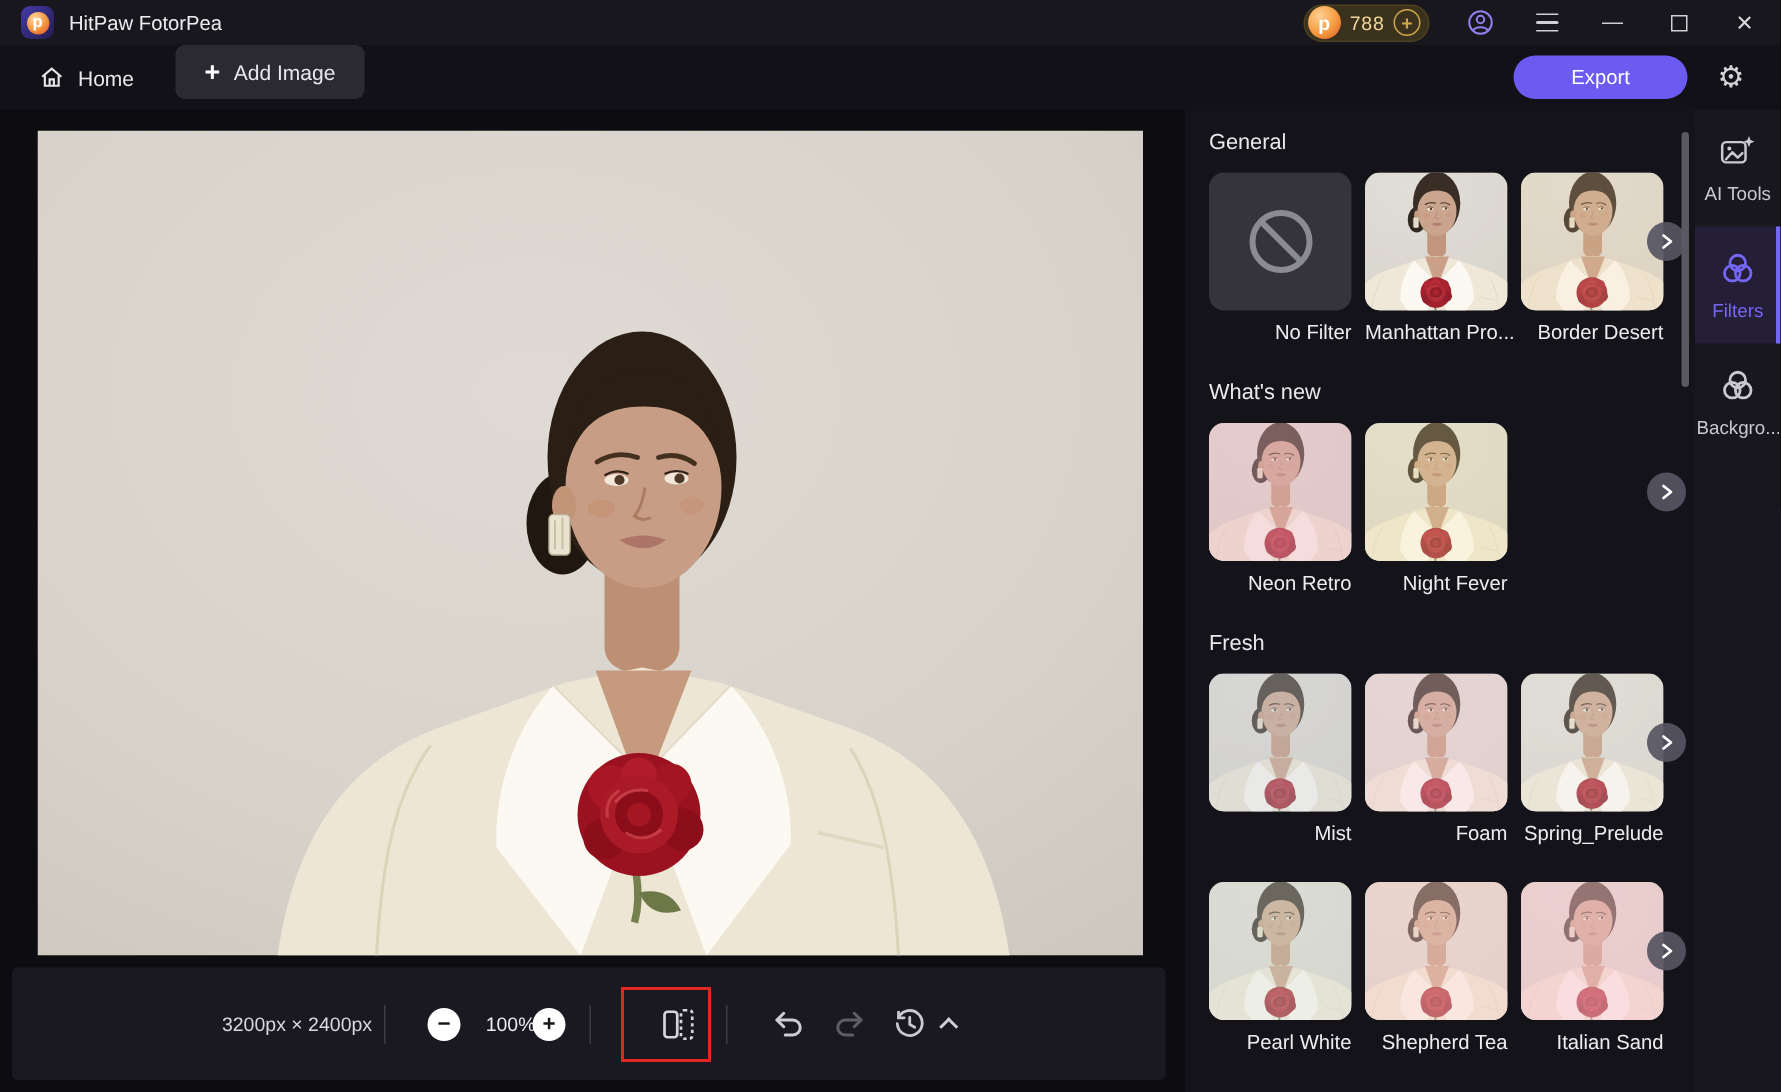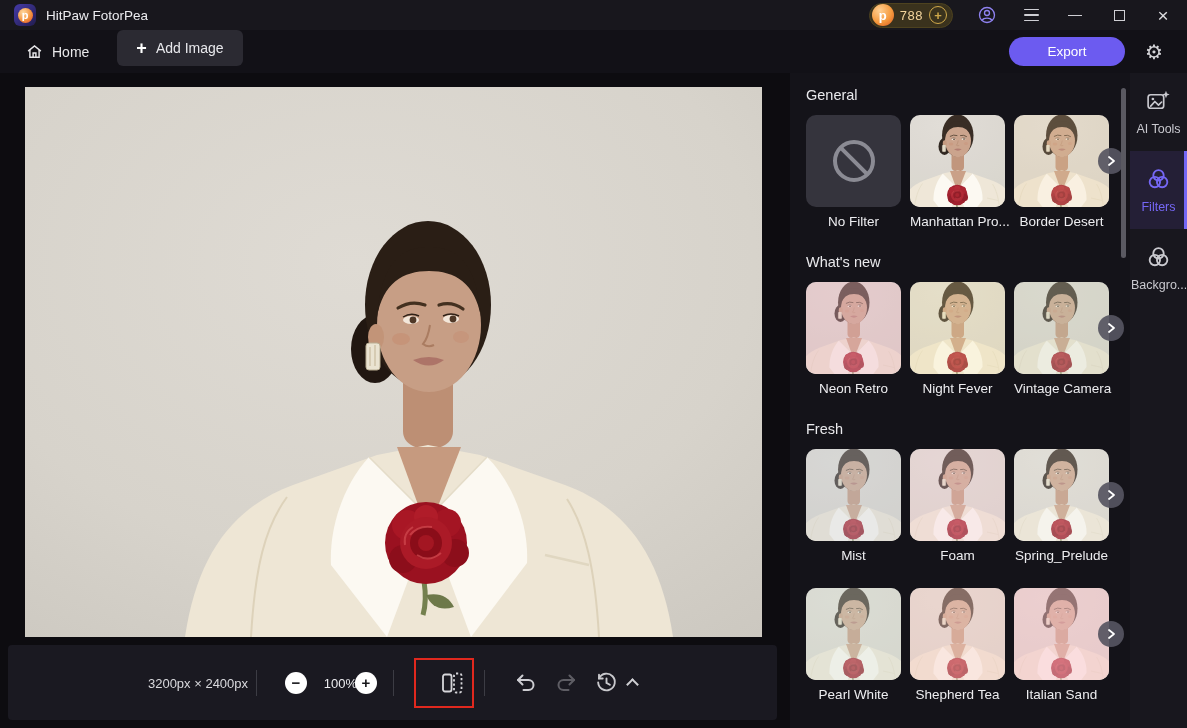--- a/index.html
+++ b/index.html
@@ -64,21 +64,21 @@
   .section{margin-bottom:22px;position:relative}
   .sec-title{font-size:14.5px;color:#e9e9ec;height:20px;margin-bottom:8px}
   .tile-row{display:flex;gap:9px;position:relative;width:303px}
   .cell{width:95px;cursor:pointer}
   .tile{width:95px;height:92px;border-radius:10px;overflow:hidden;position:relative;background:#35343d}
   .tile svg.thumb{position:absolute;inset:0;width:100%;height:100%}
   .tint{position:absolute;inset:0;pointer-events:none}
   .tile.none{display:flex;align-items:center;justify-content:center}
   .noicon{width:42px;height:42px;border:4px solid #8b8b94;border-radius:50%;position:relative;display:block}
   .noicon::after{content:'';position:absolute;left:-3px;top:15px;width:40px;height:4px;background:#8b8b94;transform:rotate(45deg)}
-  .tlabel{margin-top:7px;font-size:13.5px;color:#ededf0;text-align:center;white-space:nowrap;height:18px}
+  .tlabel{margin-top:7px;font-size:13.5px;color:#ededf0;text-align:right;white-space:nowrap;height:18px}
   .chev{position:absolute;right:-15px;top:33px;width:26px;height:26px;border-radius:50%;background:rgba(86,85,97,.92);border:none;display:flex;align-items:center;justify-content:center;cursor:pointer;padding:0}
   .scrollbar{position:absolute;left:331px;top:15px;width:5px;height:170px;border-radius:3px;background:#5a5961;cursor:pointer}
 
   
   .tool-rail{position:absolute;left:1130px;top:0;width:57px;height:655px;background:#18171e;display:flex;flex-direction:column}
   .rail-item{height:78px;display:flex;flex-direction:column;align-items:center;justify-content:center;gap:7px;color:#c9c9cf;font-size:12.5px;position:relative;cursor:pointer;width:100%}
   .rail-item svg{width:27px;height:27px;color:#c9c9cf}
   .rail-item.active{background:#241f36;color:var(--accent)}
   .rail-item.active svg{color:var(--accent)}
   .rail-item.active::after{content:'';position:absolute;right:0;top:0;bottom:0;width:3px;background:var(--accent)}
@@ -295,29 +295,20 @@
             </div>
             <div class="cell">
               <div class="tile">
                 <svg class="thumb" viewBox="212 130 380 380" preserveAspectRatio="xMidYMid slice">
                   <use href="#portrait"></use>
                 </svg>
                 <span class="tint" style="background:rgba(243,228,172,0.30)"></span>
               </div>
               <div class="tlabel">Night Fever</div>
             </div>
-            <div class="cell">
-              <div class="tile">
-                <svg class="thumb" viewBox="212 130 380 380" preserveAspectRatio="xMidYMid slice">
-                  <use href="#portrait"></use>
-                </svg>
-                <span class="tint" style="background:rgba(206,212,192,0.35)"></span>
-              </div>
-              <div class="tlabel">Vintage Camera</div>
-            </div>
             <button class="chev">
               <svg width="12" height="12" viewBox="0 0 12 12">
                 <path d="M4 2 L9 6 L4 10" fill="none" stroke="#fff" stroke-width="1.8" stroke-linecap="round" stroke-linejoin="round"></path>
               </svg>
             </button>
           </div>
         </div>
         <div class="section">
           <div class="sec-title">Fresh</div>
           <div class="tile-row">

